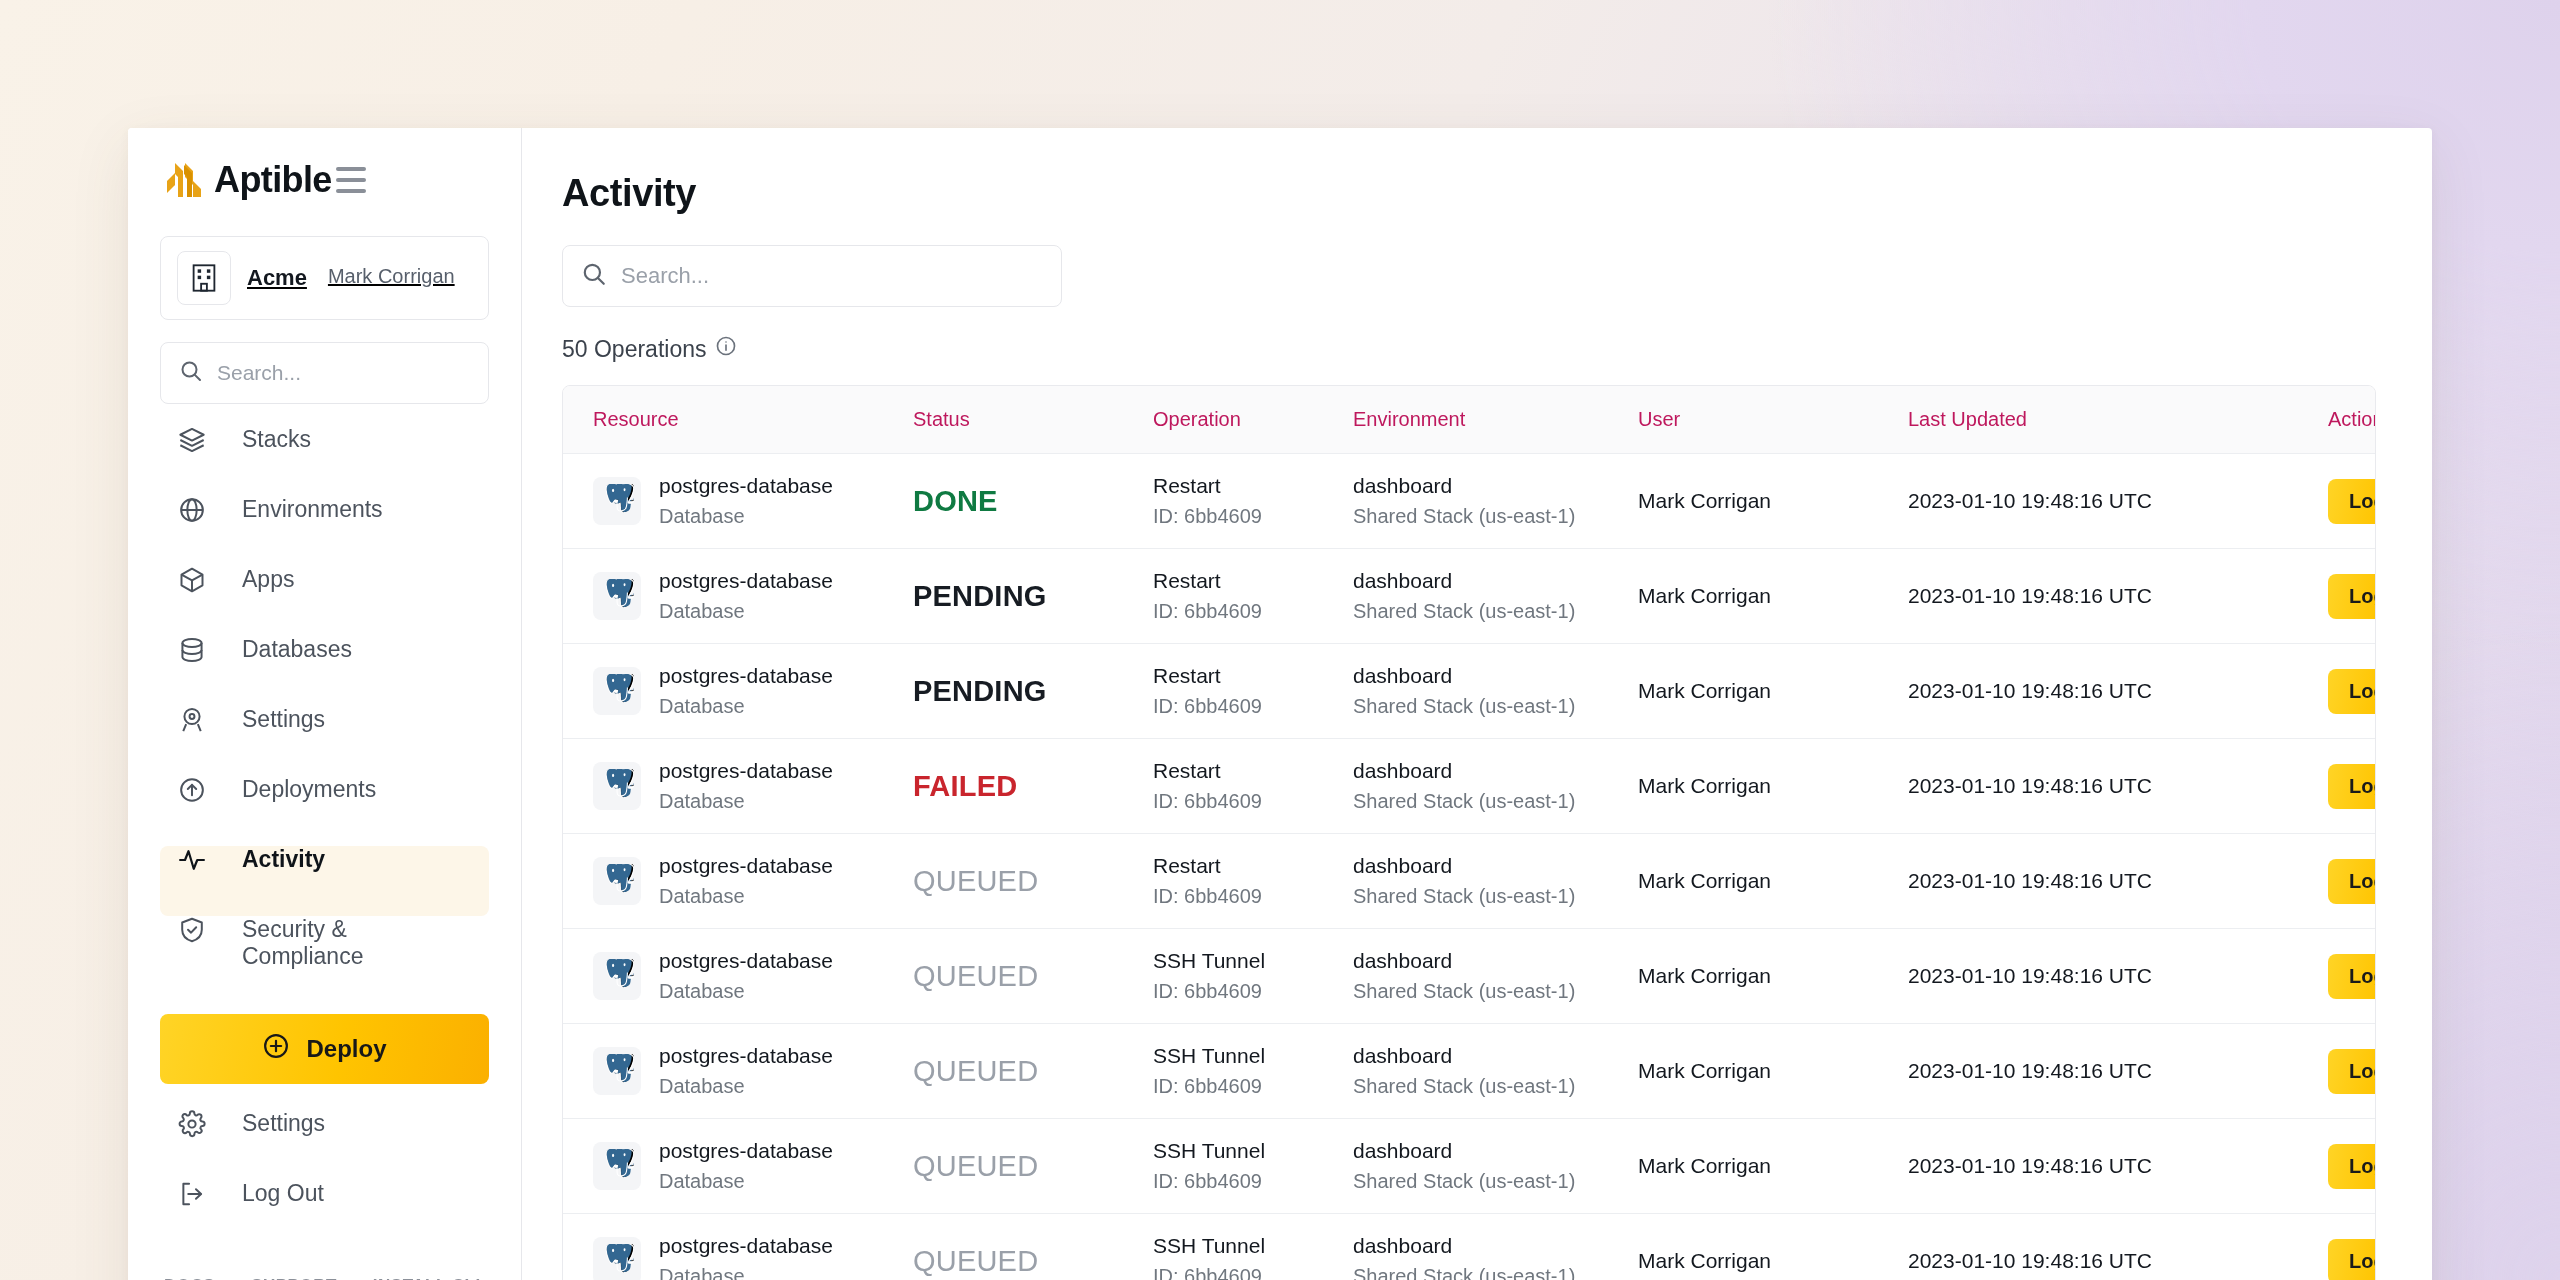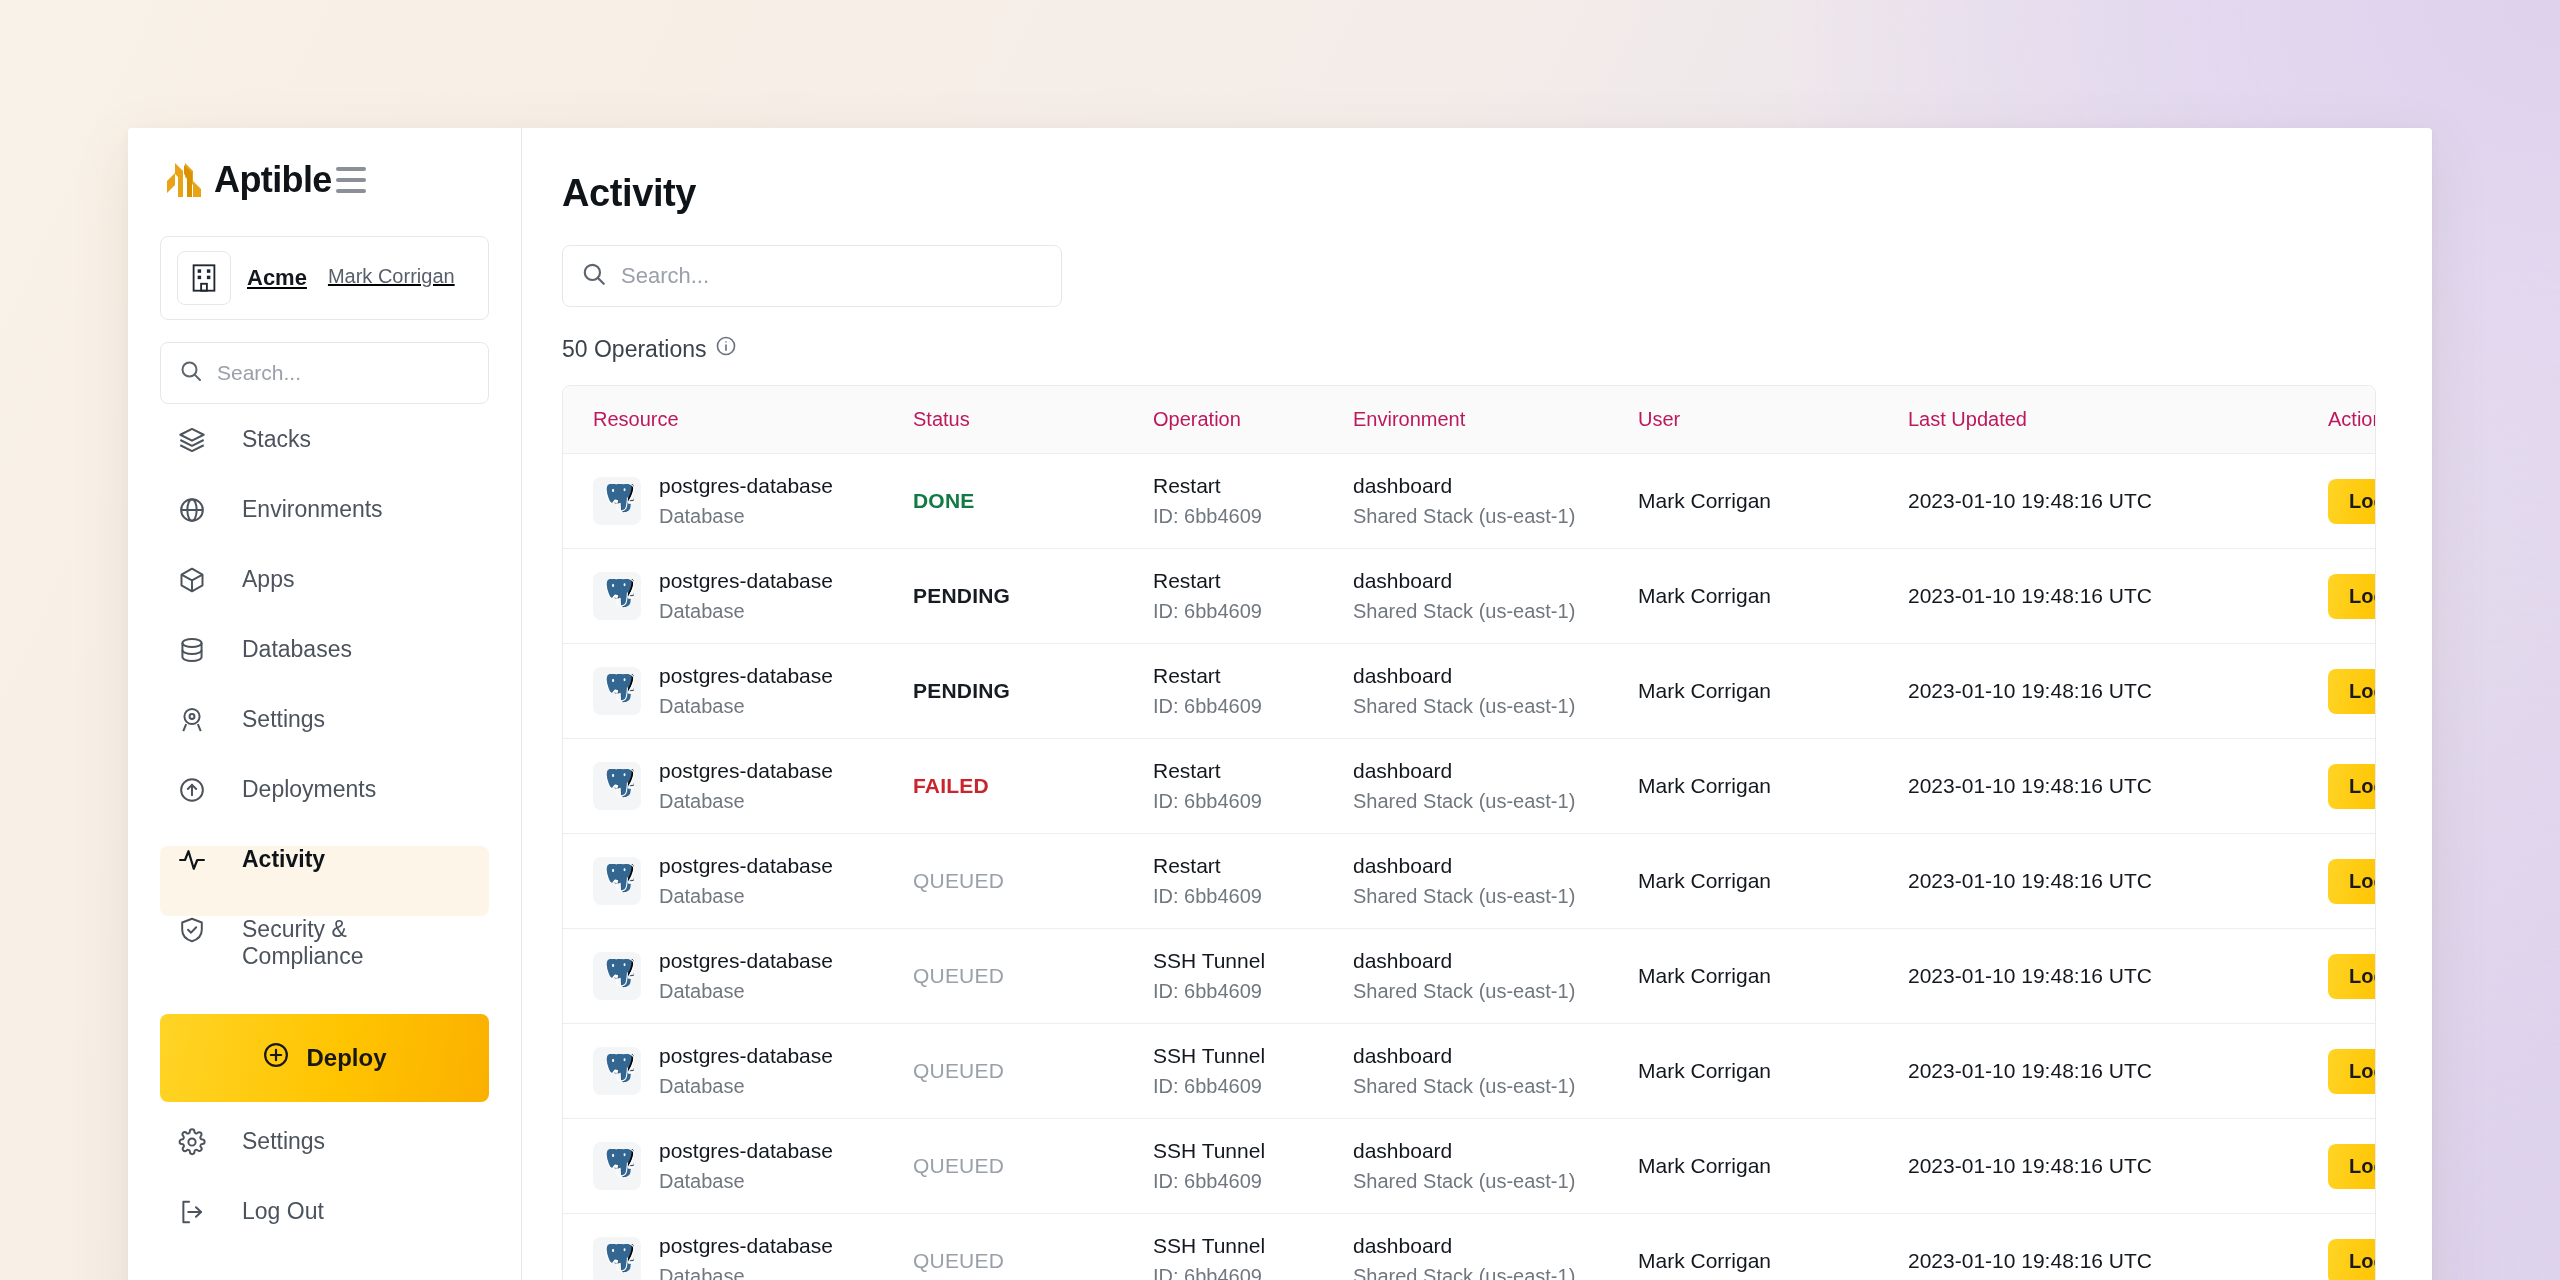--- a/index.html
+++ b/index.html
@@ -80,21 +80,21 @@
     display: flex; align-items: flex-start; gap: 36px;
     height: 70px; padding: 0 18px; border-radius: 8px;
     cursor: pointer;
   }
   .nav-item .lbl { font-size: 23px; color: #4c535d; }
   .nav-item.active { background: #fdf6e8; }
   .nav-item.active .lbl { color: #0f1419; font-weight: 700; }
 
   .deploy-btn {
     margin-top: 28px;
-    height: 88px; border-radius: 8px;
+    height: 70px; border-radius: 8px;
     background: linear-gradient(100deg, #ffd426 0%, #ffc400 55%, #fbb000 100%);
     display: flex; align-items: center; justify-content: center; gap: 16px;
     font-size: 24px; font-weight: 700; color: #181818;
     cursor: pointer; border: 0; font-family: inherit;
   }
 
   .bottom-nav { margin-top: 26px; display: flex; flex-direction: column; }
   .footer-links {
     display: flex; gap: 36px; padding: 22px 4px 0 4px;
     margin-top: 4px;
@@ -146,21 +146,21 @@
 
   .res-cell { display: flex; align-items: center; gap: 18px; padding-left: 30px; }
   .pg-badge {
     width: 48px; height: 48px; flex: 0 0 48px; border-radius: 8px;
     background: #f4f5f7; display: flex; align-items: center; justify-content: center;
   }
   .two-line { display: flex; flex-direction: column; gap: 7px; }
   .t1 { font-size: 21px; color: #13181f; }
   .t2 { font-size: 20px; color: #70777f; }
 
-  .status { font-size: 21px; font-weight: 700; letter-spacing: .2px; }
+  .status { font-size: 29px; font-weight: 700; letter-spacing: .2px; }
   .status.done    { color: #0f7a42; }
   .status.pending { color: #171c23; }
   .status.failed  { color: #c9252d; }
   .status.queued  { color: #9aa0a9; font-weight: 400; }
 
   .logs-btn {
     display: inline-block; border: 0; cursor: pointer; font-family: inherit;
     background: linear-gradient(100deg, #ffd426 0%, #ffc400 60%, #fcb600 100%);
     color: #1a1a1a; font-size: 20px; font-weight: 700;
     padding: 11px 21px; border-radius: 8px;

